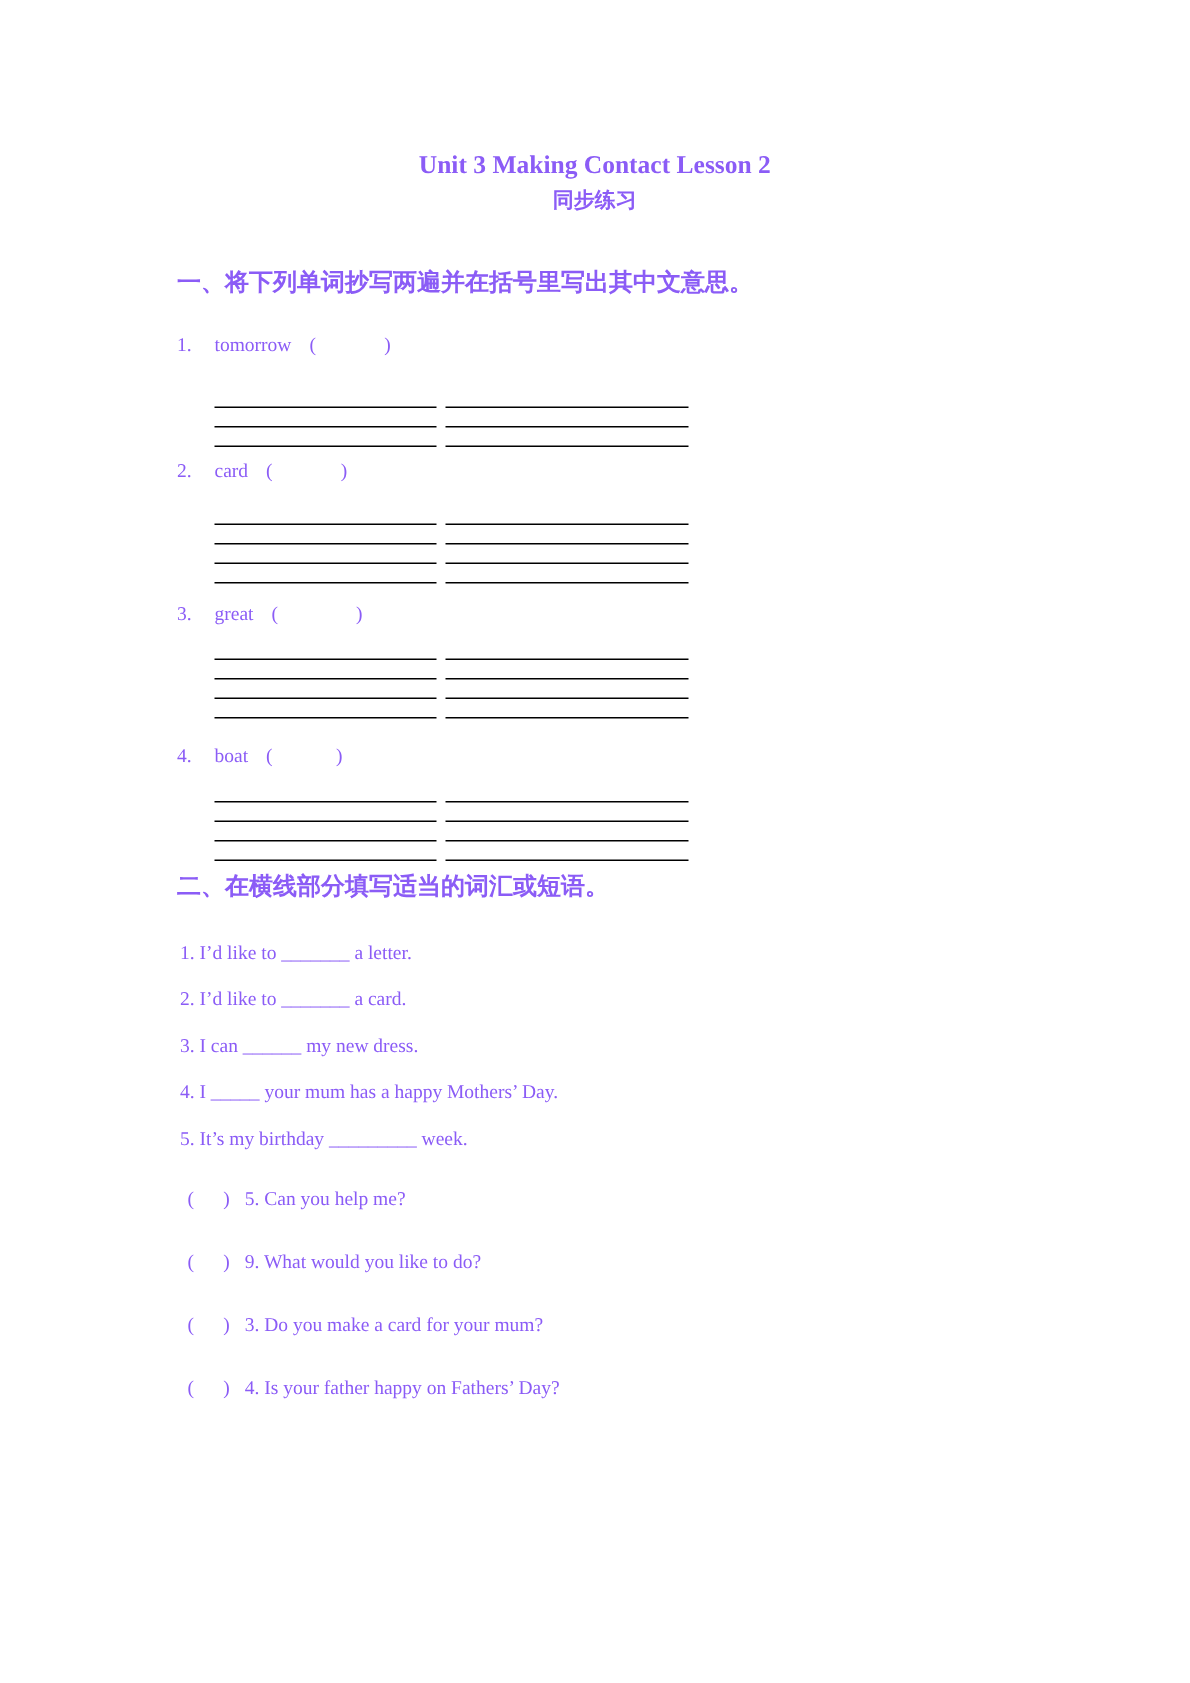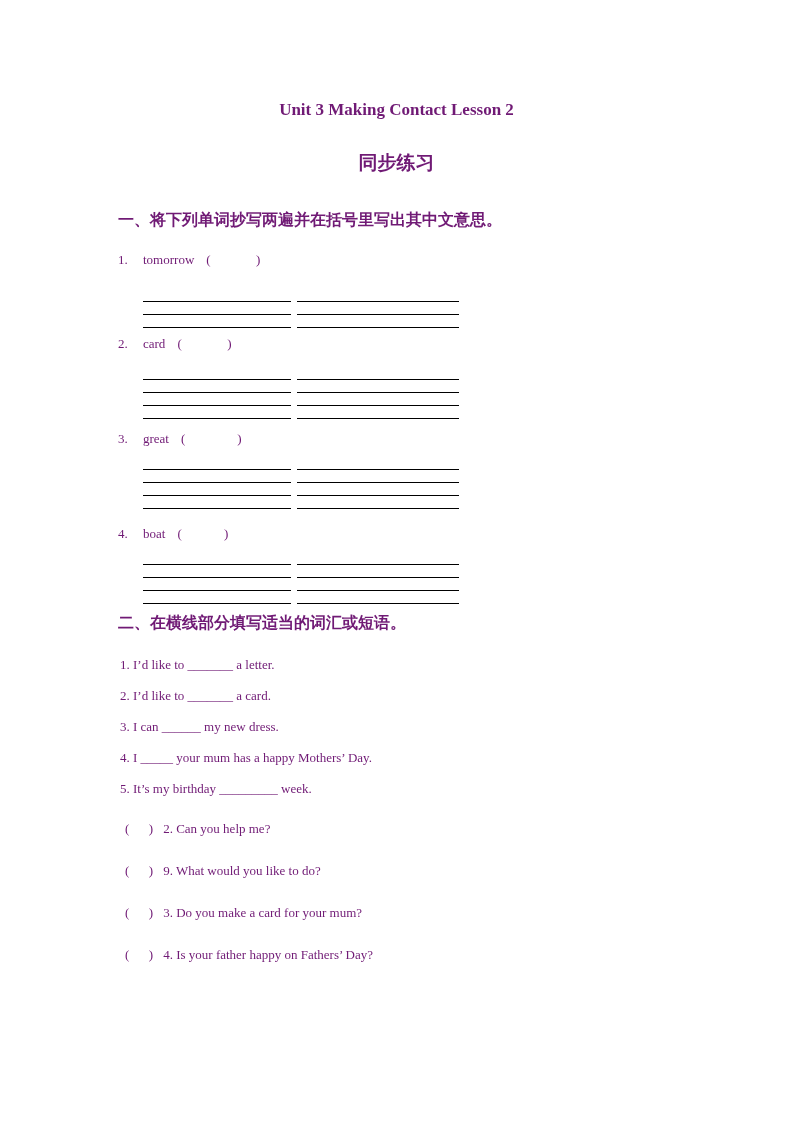--- a/index.html
+++ b/index.html
@@ -2,45 +2,45 @@
 <html><head>
 <meta charset="utf-8">
 <style>
   html,body{margin:0;padding:0;background:#ffffff;}
   .page{
     position:relative;
     width:793px;height:1122px;
     box-sizing:border-box;
     margin:0 auto;
     background:#ffffff;
-    color:#701a75;
+    color:#8b5cf6;
     font-family:"Liberation Serif", serif;
     padding:101px 118px 0 118px;
     overflow:hidden;
   }
   .doc-title{
     text-align:center;
     font-weight:700;
     font-size:17px;
     line-height:18px;
     font-family:"Liberation Serif", serif;
   }
   .doc-subtitle{
     text-align:center;
     font-weight:700;
-    font-size:19px;
+    font-size:14px;
     line-height:20px;
-    margin-top:34px;
+    margin-top:4px;
     font-family:"Liberation Sans", sans-serif;
   }
   .sec-heading{
     font-weight:700;
     font-size:16px;
     line-height:17px;
-    font-family:Liberation Sans, sans-serif;
+    font-family:Liberation Mono, monospace;
   }
   .sec1-heading{margin-top:38px;}
   .word-row{
     font-size:13px;
     line-height:13px;
   }
   .word-row .num{display:inline-block;width:25px;}
   .word-row .paren{margin-left:12px;}
   .copy-lines{margin-left:25px;}
   .line-row{height:13px;font-size:0;}
@@ -131,19 +131,19 @@
   <div class="fill-list">
     <p class="fill-item">1. I’d like to _______ a letter.</p>
     <p class="fill-item">2. I’d like to _______ a card.</p>
     <p class="fill-item">3. I can ______ my new dress.</p>
     <p class="fill-item">4. I _____ your mum has a happy Mothers’ Day.</p>
     <p class="fill-item">5. It’s my birthday _________ week.</p>
   </div>
 
 
   <div class="choice-list">
-    <p class="choice-item"><span class="ans-paren">(&nbsp;&nbsp;&nbsp;&nbsp;&nbsp;&nbsp;)</span><span>2. Can you help me?</span></p>
+    <p class="choice-item"><span class="ans-paren">(&nbsp;&nbsp;&nbsp;&nbsp;&nbsp;&nbsp;)</span><span>5. Can you help me?</span></p>
     <p class="choice-item"><span class="ans-paren">(&nbsp;&nbsp;&nbsp;&nbsp;&nbsp;&nbsp;)</span><span>9. What would you like to do?</span></p>
     <p class="choice-item"><span class="ans-paren">(&nbsp;&nbsp;&nbsp;&nbsp;&nbsp;&nbsp;)</span><span>3. Do you make a card for your mum?</span></p>
     <p class="choice-item"><span class="ans-paren">(&nbsp;&nbsp;&nbsp;&nbsp;&nbsp;&nbsp;)</span><span>4. Is your father happy on Fathers’ Day?</span></p>
   </div>
 
 </div>
 
 </body></html>

